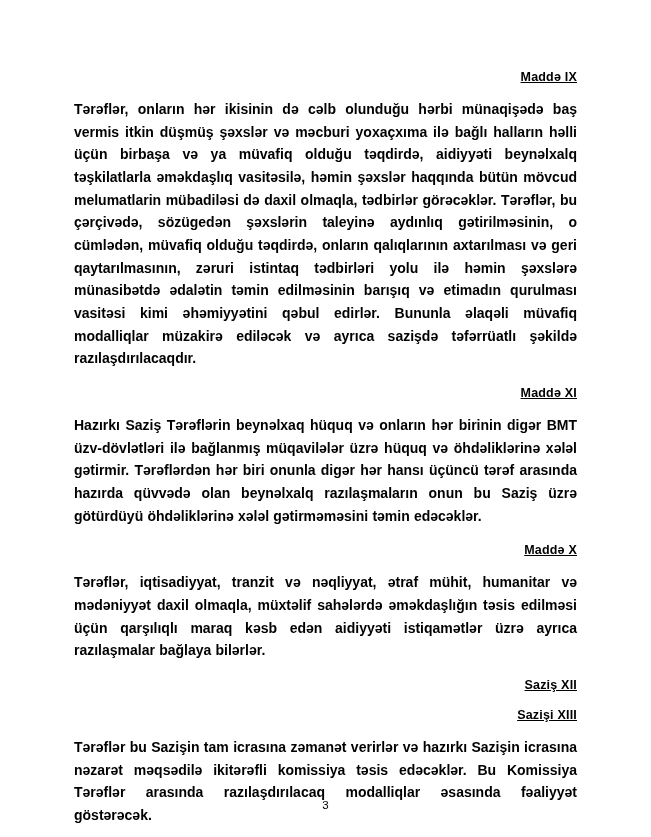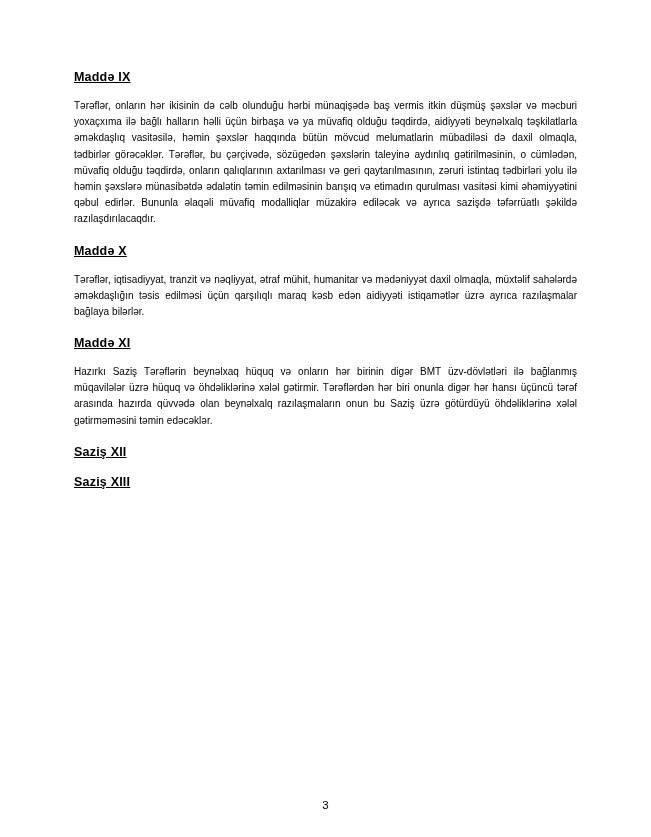--- a/index.html
+++ b/index.html
@@ -15,33 +15,34 @@
     overflow: hidden;
   }
   .page {
     position: relative;
     width: 651px;
     height: 837px;
     box-sizing: border-box;
     padding: 70px 74px 0 74px;
   }
   .section-heading {
-    text-align: left;
+    text-align: right;
     font-weight: bold;
     font-size: 12.5px;
     text-decoration: underline;
     margin: 0 0 14px 0;
     letter-spacing: 0.2px;
   }
   .para {
     text-align: justify;
-    font-size: 10px;
+    font-size: 14px;
     line-height: 1.62;
     margin: 0 0 13px 0;
     word-spacing: 0.3px;
+    font-weight: bold;
   }
   .block {
     margin-bottom: 16px;
   }
   .block:last-child {
     margin-bottom: 0;
   }
   .page-number {
     position: absolute;
     bottom: 26px;
@@ -55,32 +56,33 @@
 <body>
 
 <div class="page">
 
   <div class="block">
     <div class="section-heading">Maddə IX</div>
     <p class="para">Tərəflər, onların hər ikisinin də cəlb olunduğu hərbi münaqişədə baş vermis itkin düşmüş şəxslər və məcburi yoxaçxıma ilə bağlı halların həlli üçün birbaşa və ya müvafiq olduğu təqdirdə, aidiyyəti beynəlxalq təşkilatlarla əməkdaşlıq vasitəsilə, həmin şəxslər haqqında bütün mövcud melumatlarin mübadiləsi də daxil olmaqla, tədbirlər görəcəklər. Tərəflər, bu çərçivədə, sözügedən şəxslərin taleyinə aydınlıq gətirilməsinin, o cümlədən, müvafiq olduğu təqdirdə, onların qalıqlarının axtarılması və geri qaytarılmasının, zəruri istintaq tədbirləri yolu ilə həmin şəxslərə münasibətdə ədalətin təmin edilməsinin barışıq və etimadın qurulması vasitəsi kimi əhəmiyyətini qəbul edirlər. Bununla əlaqəli müvafiq modalliqlar müzakirə ediləcək və ayrıca sazişdə təfərrüatlı şəkildə razılaşdırılacaqdır.</p>
   </div>
 
   <div class="block">
-    <div class="section-heading">Maddə X</div>
-    <p class="para">Tərəflər, iqtisadiyyat, tranzit və nəqliyyat, ətraf mühit, humanitar və mədəniyyət daxil olmaqla, müxtəlif sahələrdə əməkdaşlığın təsis edilməsi üçün qarşılıqlı maraq kəsb edən aidiyyəti istiqamətlər üzrə ayrıca razılaşmalar bağlaya bilərlər.</p>
+    <div class="section-heading">Maddə XI</div>
+    <p class="para">Hazırkı Saziş Tərəflərin beynəlxaq hüquq və onların hər birinin digər BMT üzv-dövlətləri ilə bağlanmış müqavilələr üzrə hüquq və öhdəliklərinə xələl gətirmir. Tərəflərdən hər biri onunla digər hər hansı üçüncü tərəf arasında hazırda qüvvədə olan beynəlxalq razılaşmaların onun bu Saziş üzrə götürdüyü öhdəliklərinə xələl gətirməməsini təmin edəcəklər.</p>
   </div>
 
   <div class="block">
-    <div class="section-heading">Maddə XI</div>
-    <p class="para">Hazırkı Saziş Tərəflərin beynəlxaq hüquq və onların hər birinin digər BMT üzv-dövlətləri ilə bağlanmış müqavilələr üzrə hüquq və öhdəliklərinə xələl gətirmir. Tərəflərdən hər biri onunla digər hər hansı üçüncü tərəf arasında hazırda qüvvədə olan beynəlxalq razılaşmaların onun bu Saziş üzrə götürdüyü öhdəliklərinə xələl gətirməməsini təmin edəcəklər.</p>
+    <div class="section-heading">Maddə X</div>
+    <p class="para">Tərəflər, iqtisadiyyat, tranzit və nəqliyyat, ətraf mühit, humanitar və mədəniyyət daxil olmaqla, müxtəlif sahələrdə əməkdaşlığın təsis edilməsi üçün qarşılıqlı maraq kəsb edən aidiyyəti istiqamətlər üzrə ayrıca razılaşmalar bağlaya bilərlər.</p>
   </div>
 
   <div class="block">
     <div class="section-heading">Saziş XII</div>
   </div>
 
   <div class="block">
-    <div class="section-heading">Saziş XIII</div>
+    <div class="section-heading">Sazişi XIII</div>
+    <p class="para">Tərəflər bu Sazişin tam icrasına zəmanət verirlər və hazırkı Sazişin icrasına nəzarət məqsədilə ikitərəfli komissiya təsis edəcəklər. Bu Komissiya Tərəflər arasında razılaşdırılacaq modalliqlar əsasında fəaliyyət göstərəcək.</p>
   </div>
 
   <div class="page-number">3</div>
 
 </div>
 
 </body></html>

